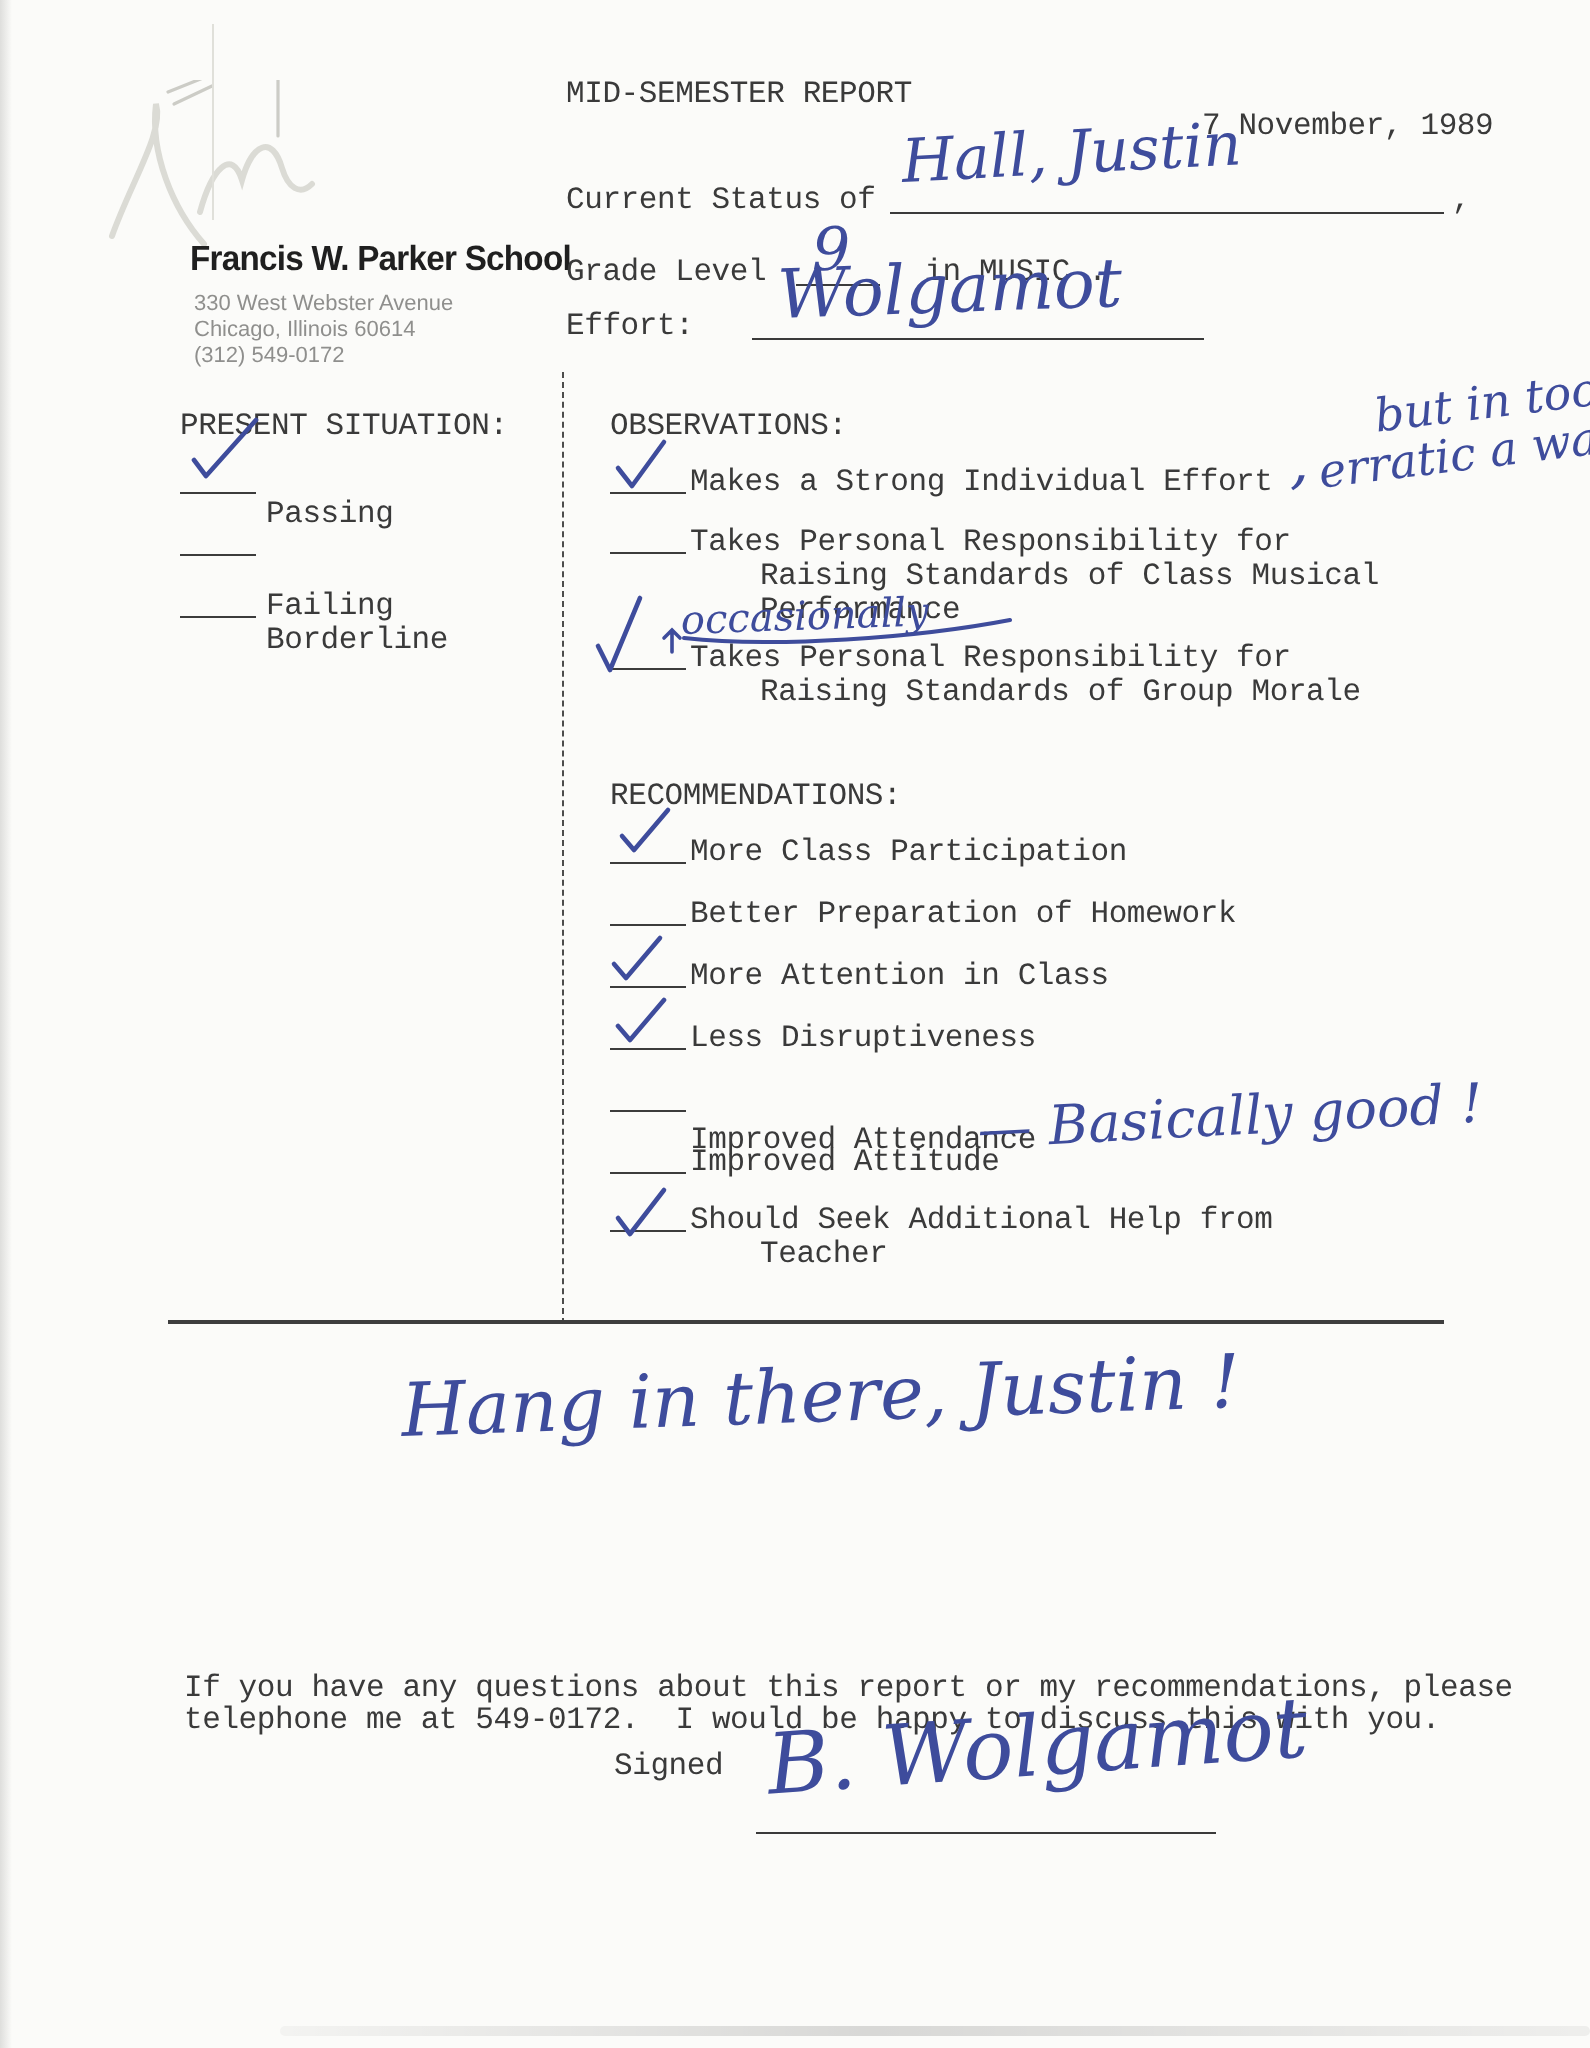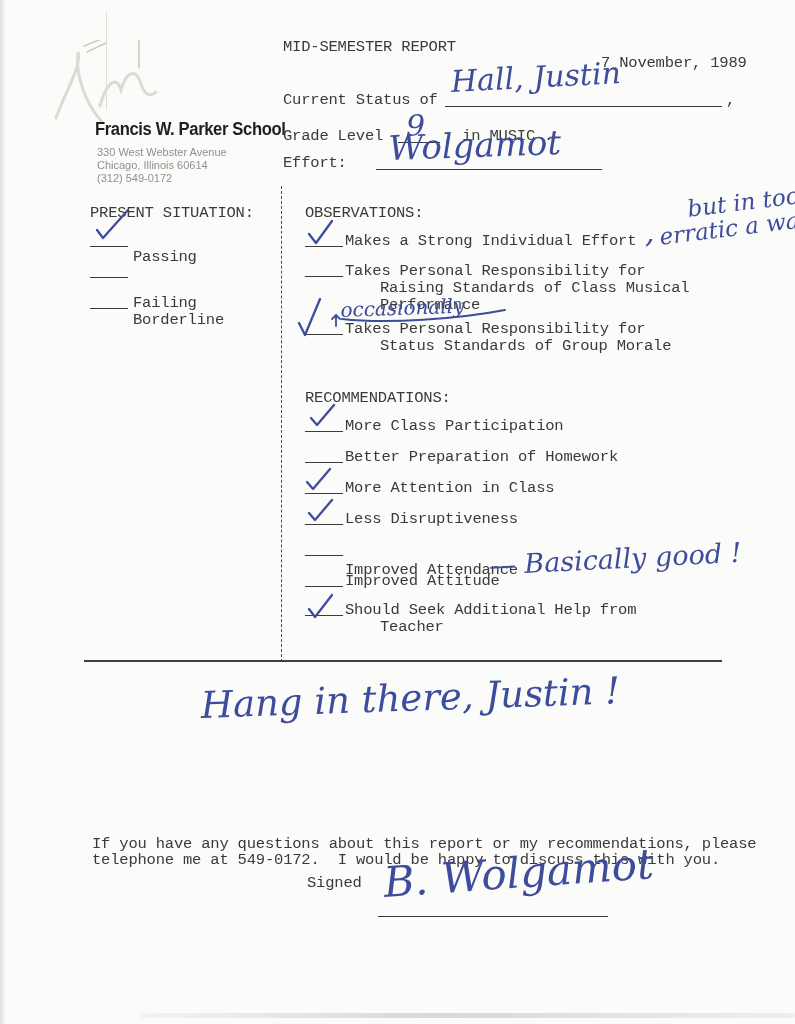--- a/index.html
+++ b/index.html
@@ -100,21 +100,21 @@
 <div class="hand" style="left:686px;top:196px;font-size:23px;transform:rotate(-7deg);">but in too</div>
 <div class="hand" style="left:658px;top:224px;font-size:23px;transform:rotate(-7deg);">erratic a way</div>
 
 <div class="blank" style="left:305px;top:276px;"></div>
 <div class="typed" style="left:345px;top:262px;">Takes Personal Responsibility for</div>
 <div class="typed" style="left:380px;top:279px;">Raising Standards of Class Musical</div>
 <div class="typed" style="left:380px;top:296px;">Performance</div>
 
 <div class="blank" style="left:305px;top:334px;"></div>
 <div class="typed" style="left:345px;top:320px;">Takes Personal Responsibility for</div>
-<div class="typed" style="left:380px;top:337px;">Status Standards of Group Morale</div>
+<div class="typed" style="left:380px;top:337px;">Raising Standards of Group Morale</div>
 <svg class="check" style="left:296px;top:296px;" width="28" height="42" viewBox="0 0 28 42">
   <path d="M3,27 L9,39 L24,3" fill="none" stroke="#3e4c9c" stroke-width="2.3" stroke-linecap="round" stroke-linejoin="round"></path>
 </svg>
 <svg class="check" style="left:330px;top:312px;" width="12" height="16" viewBox="0 0 12 16">
   <path d="M6,14 L6,3 M2,7 L6,3 L10,7" fill="none" stroke="#3e4c9c" stroke-width="1.8" stroke-linecap="round"></path>
 </svg>
 <div class="hand" style="left:340px;top:298px;font-size:20px;transform:rotate(-2deg);">occasionally</div>
 <svg class="check" style="left:338px;top:306px;" width="172" height="18" viewBox="0 0 172 18">
   <path d="M4,13 C50,18 120,13 167,4" fill="none" stroke="#3e4c9c" stroke-width="2" stroke-linecap="round"></path>
 </svg>

